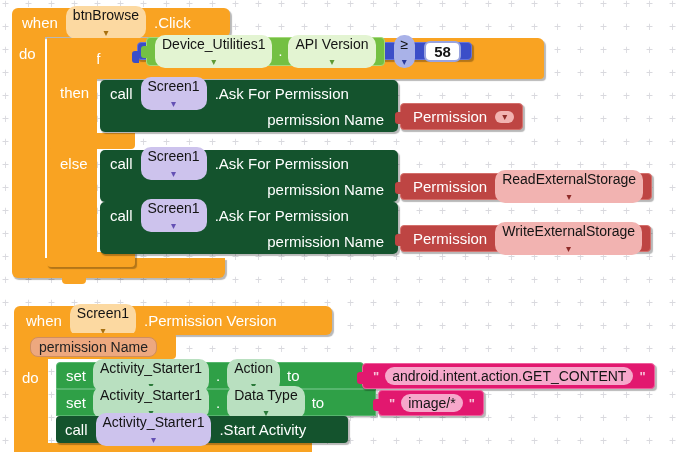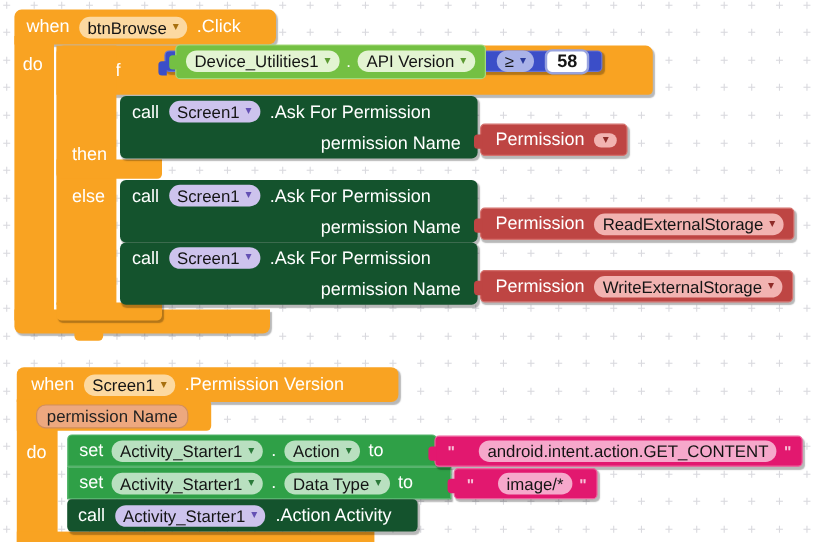--- a/index.html
+++ b/index.html
@@ -28,29 +28,29 @@
   .sgreen{background:#2FA047;border:1px solid #57b66e;}
   .red{background:#BE4543;border:1px solid #d4706c;}
   .pink{background:#E2186F;border:1px solid #ee5f9c;}
 
   .shadow{box-shadow:1.5px 2px 1px rgba(0,0,0,.28);}
   .z1{z-index:1;}.z2{z-index:2;}.z3{z-index:3;}.z4{z-index:4;}
 
   
   .field{
     display:inline-flex;align-items:center;gap:5px;box-sizing:border-box;
-    border-radius:10px;padding:1px 7px;font-size:14px;color:#141414;white-space:nowrap;
+    border-radius:10px;padding:1px 7px;font-size:14px;color:#141414;white-space:nowrap;flex-direction:column;
   }
   .f-orange{background:#FCD9A1;}
   .f-lav{background:#CDC3ED;}
   .f-bluelav{background:#A9B2E8;}
   .f-lgreen{background:#E3F4D2;}
   .f-mgreen{background:#B9E0C0;}
   .f-lred{background:#F2B3B1;}
-  .f-lpink{background:#F6A8CB;border-radius:9px;margin-left:14px;}
+  .f-lpink{background:#F6A8CB;border-radius:9px;}
   .arr{font-size:10px;line-height:1;}
   .a-orange{color:#A8700F;}.a-lav{color:#6450B4;}.a-bluelav{color:#2A3A9C;}
   .a-lgreen{color:#5D9A33;}.a-mgreen{color:#2B7A3A;}.a-lred{color:#8E2B28;}
 
   
   .ltab::before{
     content:"";position:absolute;left:-6px;top:8px;width:7px;height:12px;
     background:inherit;border-radius:3px 0 0 3px;
   }
 
@@ -710,21 +710,21 @@
   <div class="blk orange z1" style="left:62px;top:276px;width:24px;height:8px;border-radius:0 0 4px 4px;"></div>
   <span class="abslbl" style="left:19px;top:45px;">do</span>
 
   <div class="blk orange z2 shadow flexrow" style="left:47px;top:38px;width:497px;height:41px;border-radius:6px 6px 4px 0;gap:12px;padding-left:14px;">
     <span class="gear">⚙</span>
     <span class="lbl">if</span>
   </div>
   <div class="blk orange z2" style="left:47px;top:38px;width:50px;height:216px;"></div>
   <div class="blk orange z2" style="left:47px;top:133px;width:88px;height:16px;border-radius:0 0 4px 4px;"></div>
   <div class="blk orange z2 shadow" style="left:47px;top:252px;width:88px;height:15px;border-radius:0 0 4px 4px;"></div>
-  <span class="abslbl" style="left:60px;top:84px;margin-top:36px;">then</span>
+  <span class="abslbl" style="left:60px;top:84px;">then</span>
   <span class="abslbl" style="left:60px;top:155px;">else</span>
 
   <div class="blk blue z3 shadow flexrow ltab" style="left:137px;top:42px;height:18px;border-radius:4px;gap:9px;padding:0 10px 0 8px;">
     <span class="ggreen flexrow ltab" style="position:relative;border-radius:4px;height:27px;gap:6px;padding:0 8px;">
       <span class="field f-lgreen">
         <span>Device_Utilities1</span>
         <span class="arr a-lgreen">▾</span>
       </span>
       <span class="lbl" style="font-size:14px;">.</span>
       <span class="field f-lgreen">
@@ -852,15 +852,15 @@
     <span class="field f-lpink">image/*</span>
     <span class="quote">"</span>
   </div>
 
   <div class="blk purple z3 shadow flexrow" style="left:56px;top:416px;width:292px;height:27px;border-radius:4px;gap:8px;padding-left:9px;">
     <span class="lbl">call</span>
     <span class="field f-lav">
       <span>Activity_Starter1</span>
       <span class="arr a-lav">▾</span>
     </span>
-    <span class="lbl">.Action Activity</span>
+    <span class="lbl">.Start Activity</span>
   </div>
 </div>
 
 </body></html>

